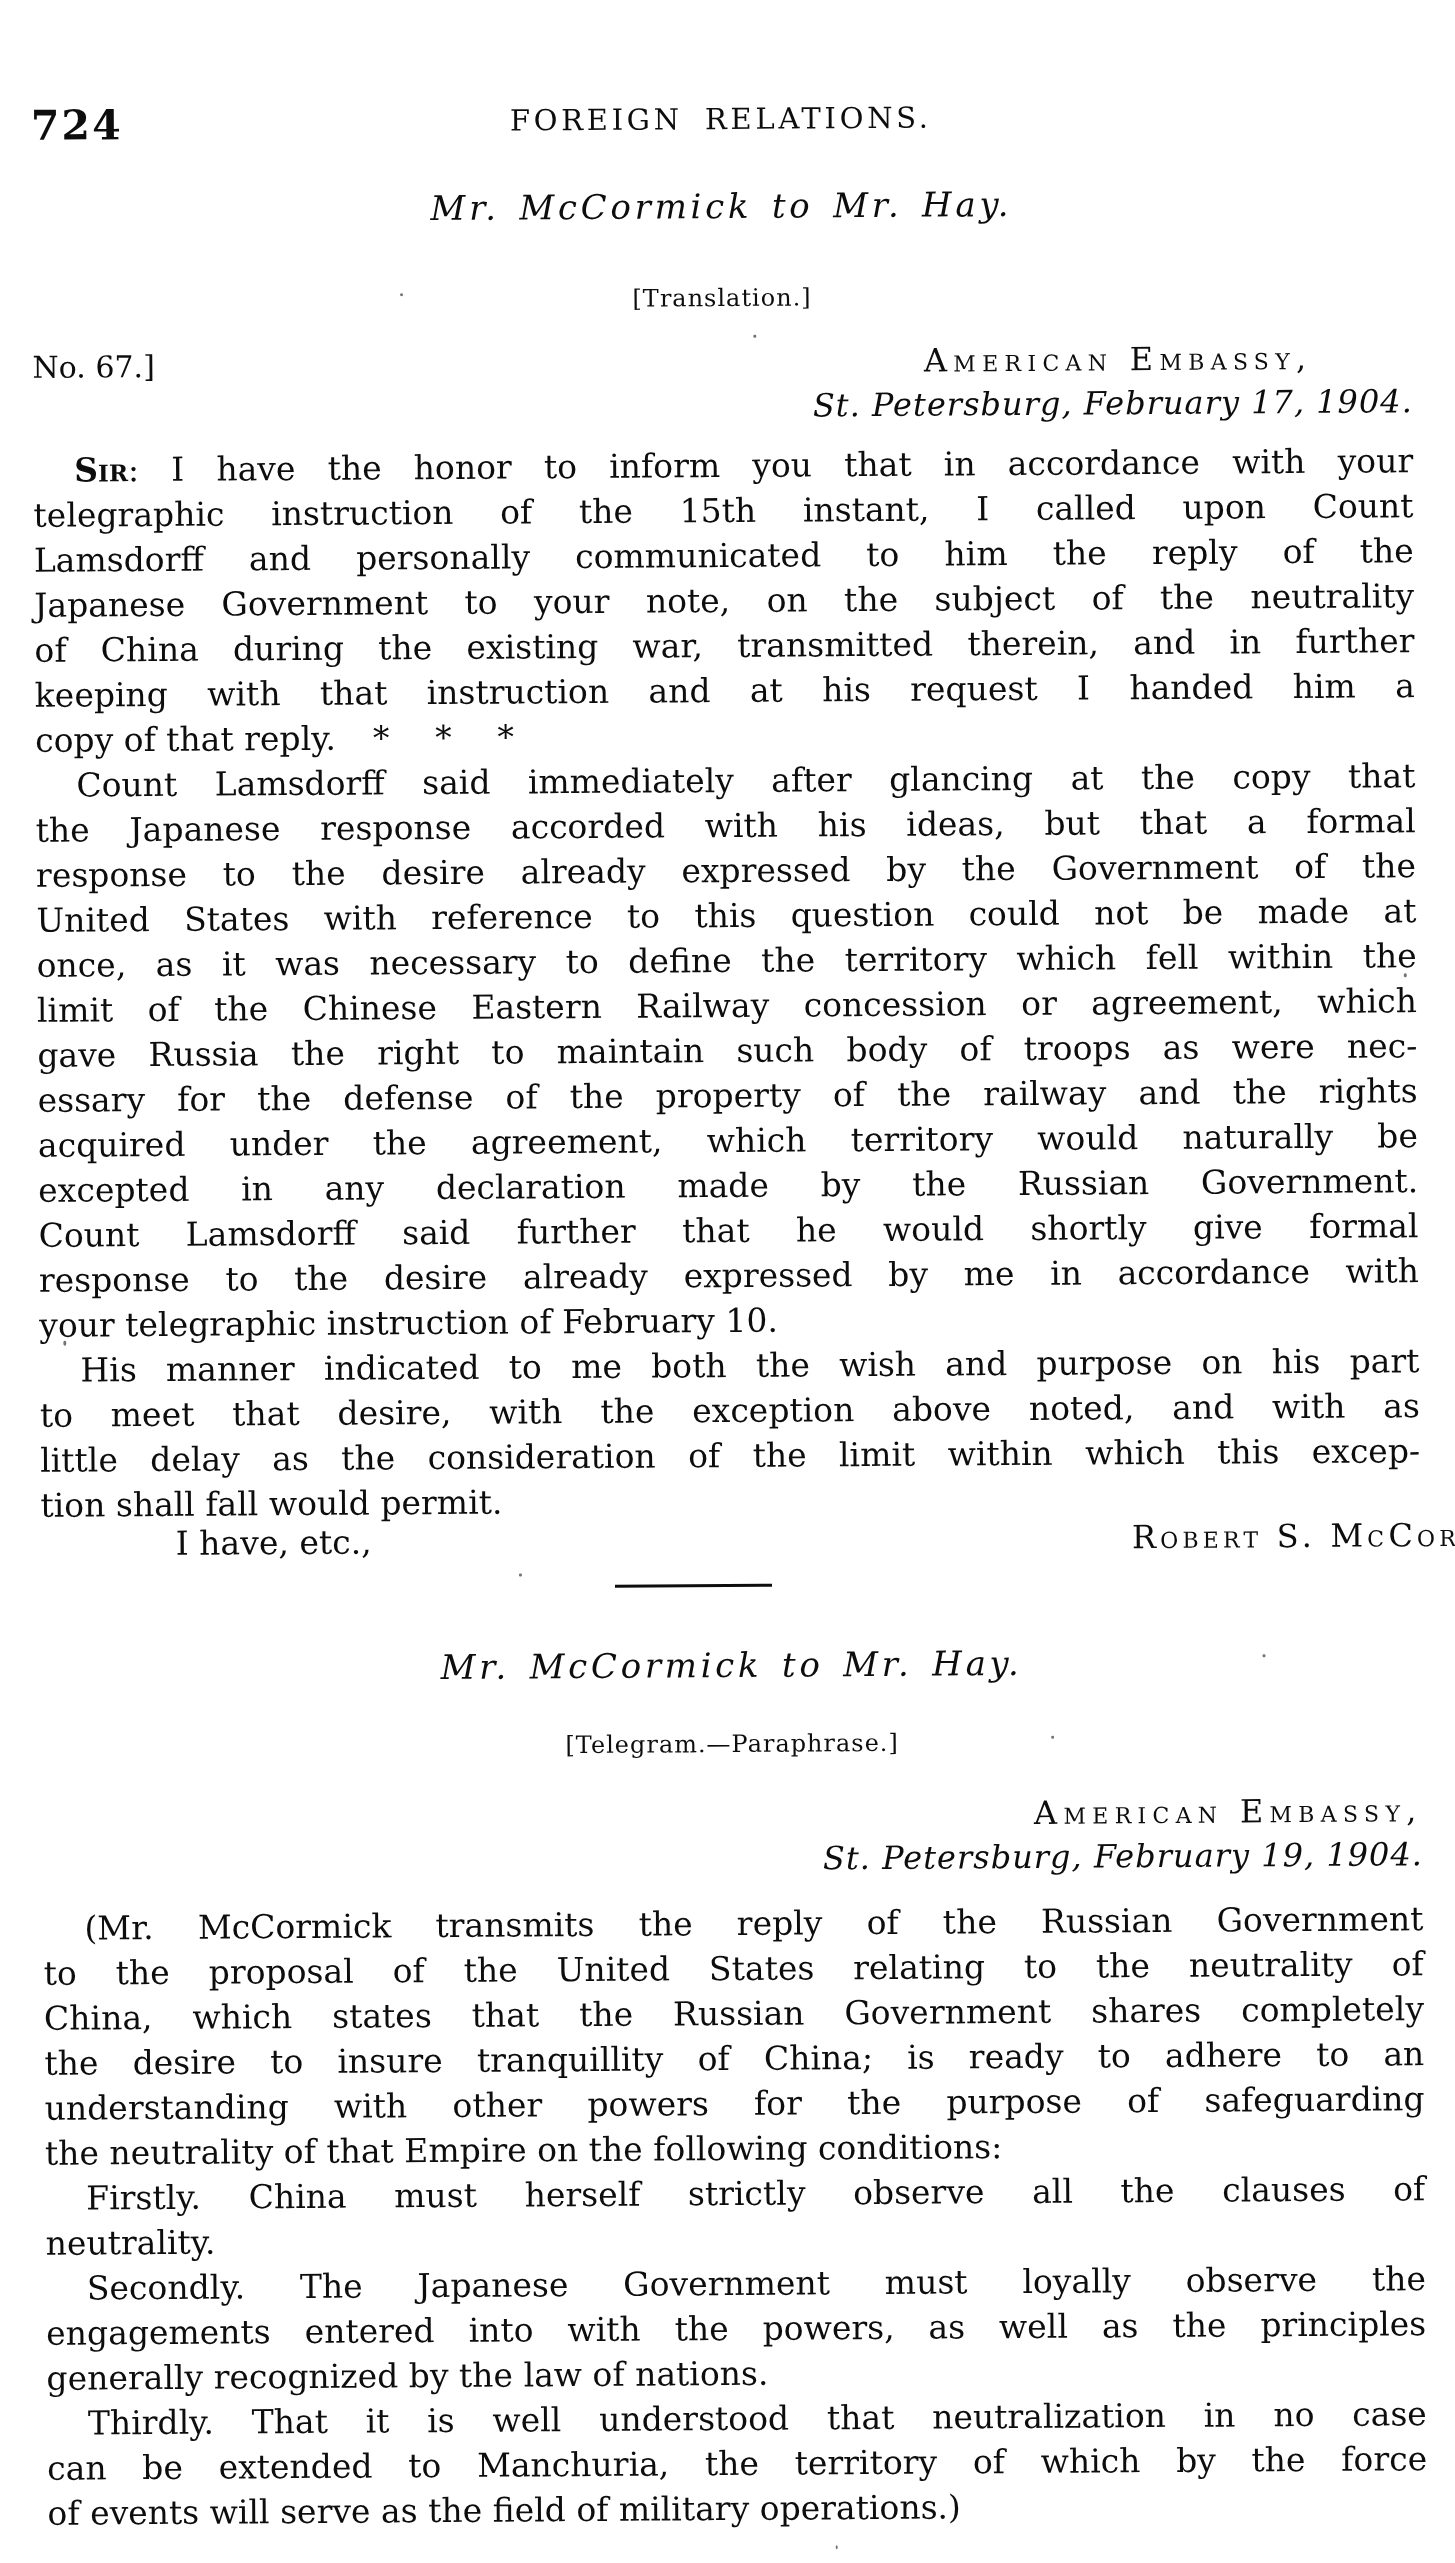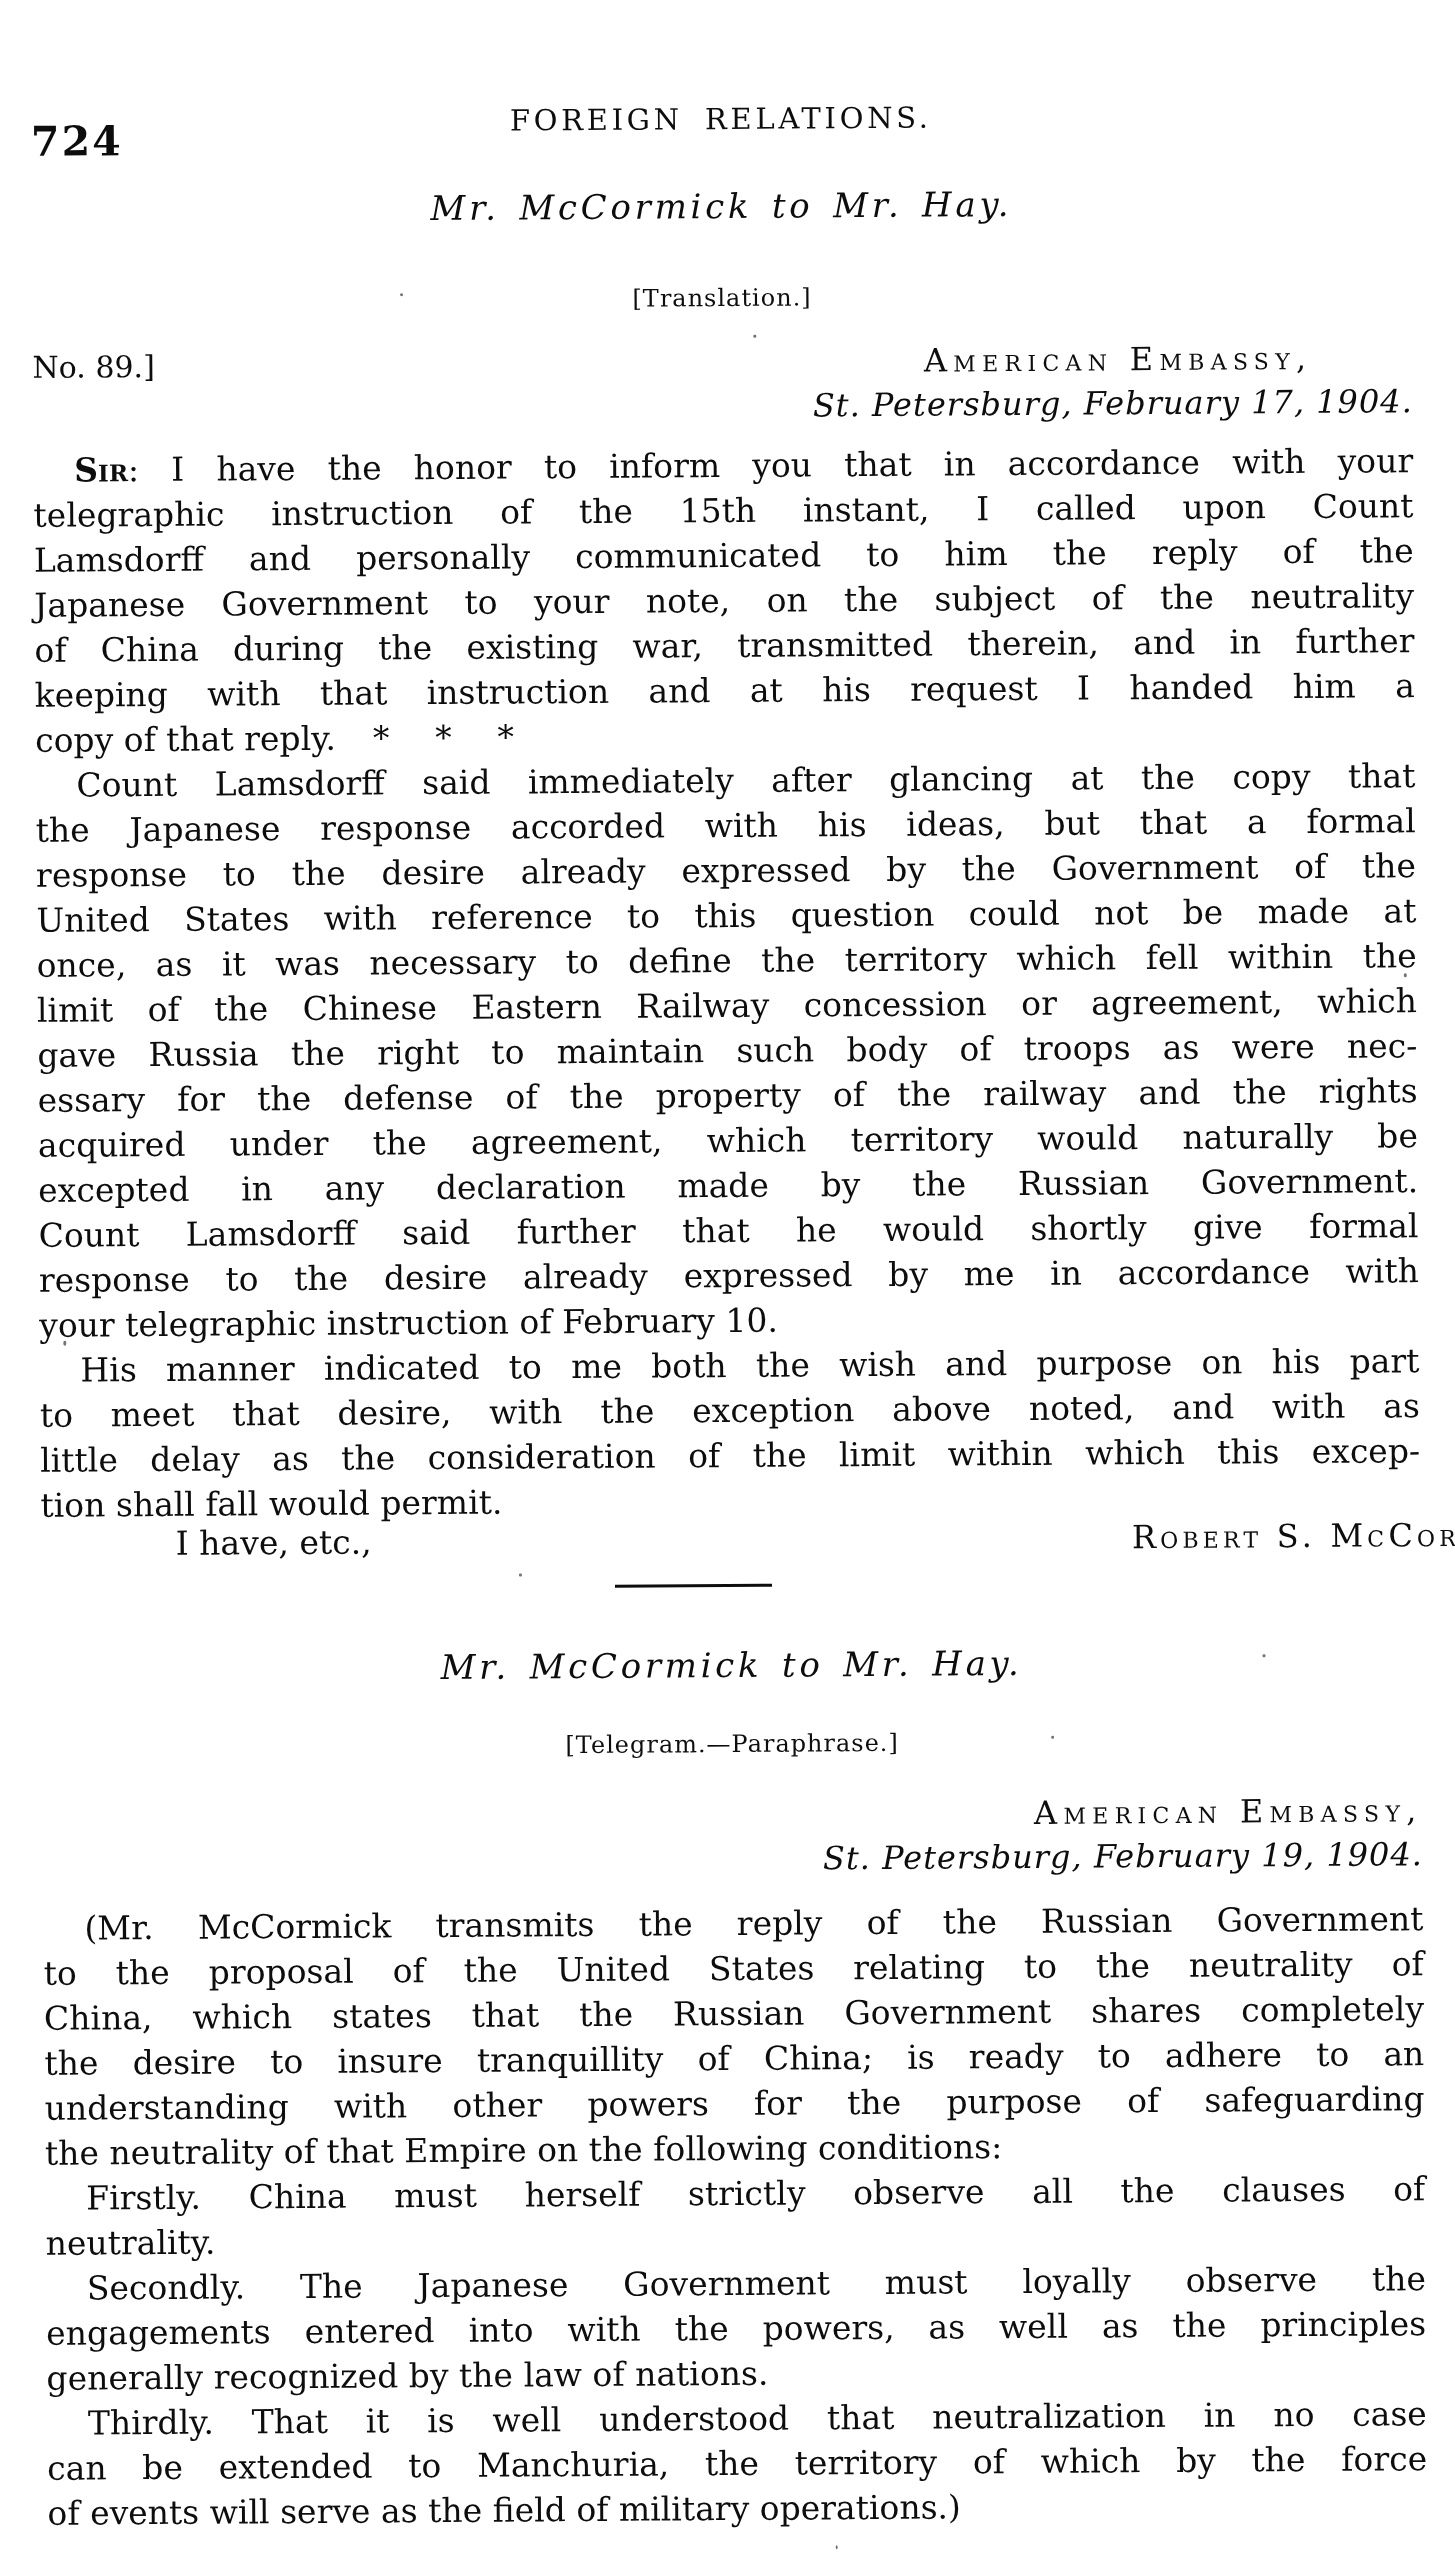--- a/index.html
+++ b/index.html
@@ -19,21 +19,21 @@
     transform-origin: 50% 45%;
   }
   .col {
     position: absolute;
     left: 38px;
     width: 1380px;
   }
   
   .runhead { top: 97px; height: 47px; }
   .page-num {
-    position: absolute; left: 0; top: 16px;
+    position: absolute; left: 0; top: 0;
     font-size: 41px; font-weight: bold; letter-spacing: 2.1px; text-align: right;
   }
   .rh-title {
     text-align: center;
     font-size: 29px; letter-spacing: 3.7px;
     padding-top: 5.2px;
     word-spacing: 9.4px;
   }
   
   .doc-heading {
@@ -131,21 +131,21 @@
   <div class="tilt">
 
     <div class="col runhead">
       <span class="page-num">724</span>
       <div class="rh-title">FOREIGN RELATIONS.</div>
     </div>
 
     <div id="l1-heading" class="col doc-heading">Mr. McCormick to Mr. Hay.</div>
     <div id="l1-annot" class="col annotation">[Translation.]</div>
     <div id="l1-headrow" class="col headrow">
-      <span class="doc-number">No. 89.]</span>
+      <span class="doc-number">No. 67.]</span>
       <span class="org">American Embassy,</span>
     </div>
     <div id="l1-dateline" class="col dateline">St. Petersburg, February 17, 1904.</div>
     <div id="l1-body" class="col body-block">
         <div class="para">
           <div class="line fi"><span class="sc">Sir</span><span>: I have the honor to inform you that in accordance with your</span></div>
           <div class="line"><span>telegraphic instruction of the 15th instant, I called upon Count</span></div>
           <div class="line"><span>Lamsdorff and personally communicated to him the reply of the</span></div>
           <div class="line"><span>Japanese Government to your note, on the subject of the neutrality</span></div>
           <div class="line"><span>of China during the existing war, transmitted therein, and in further</span></div>

